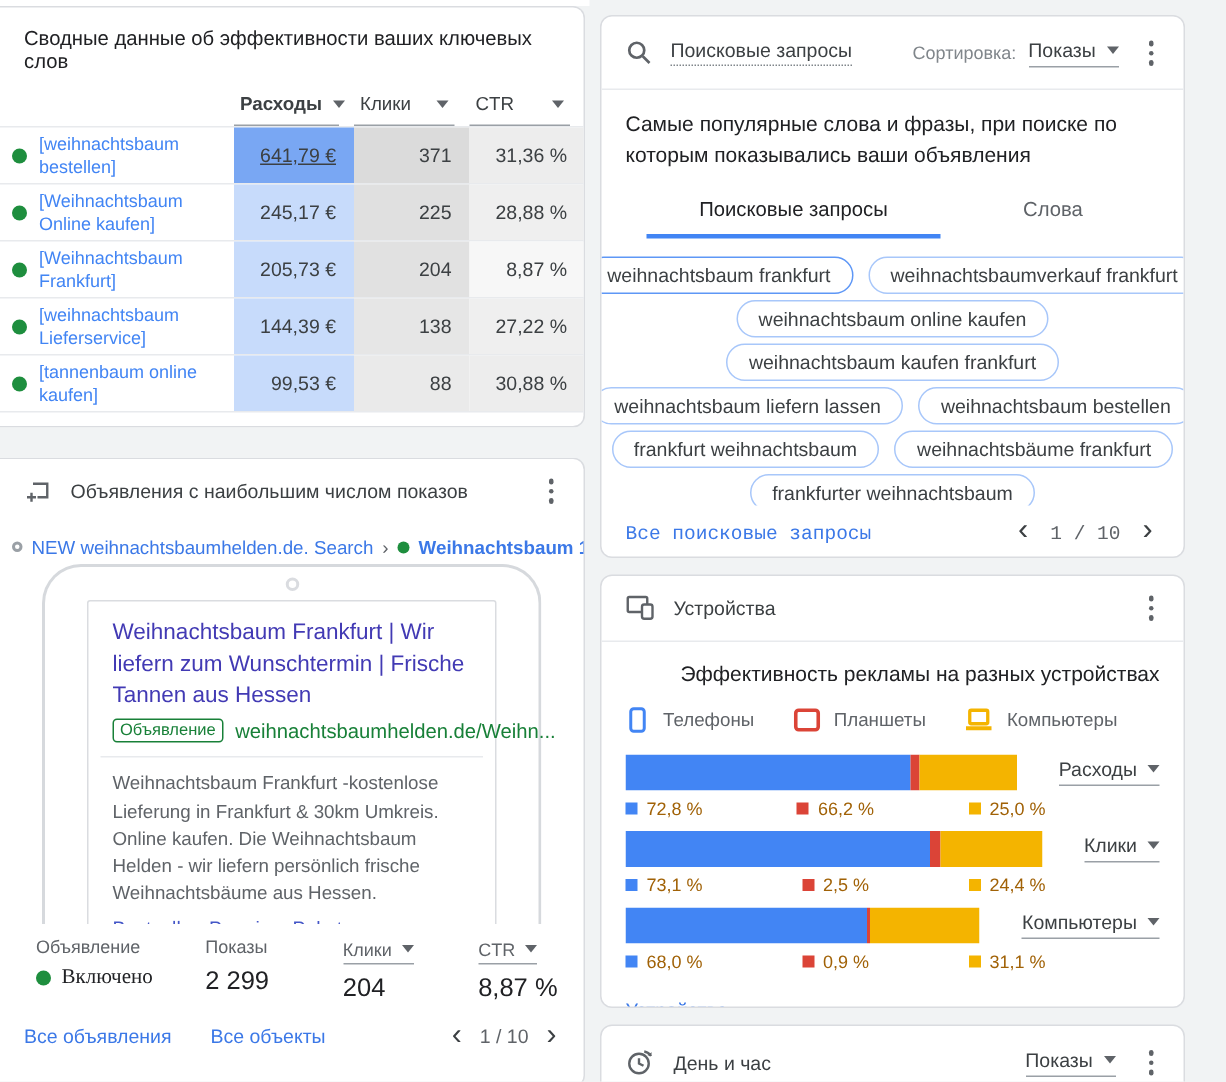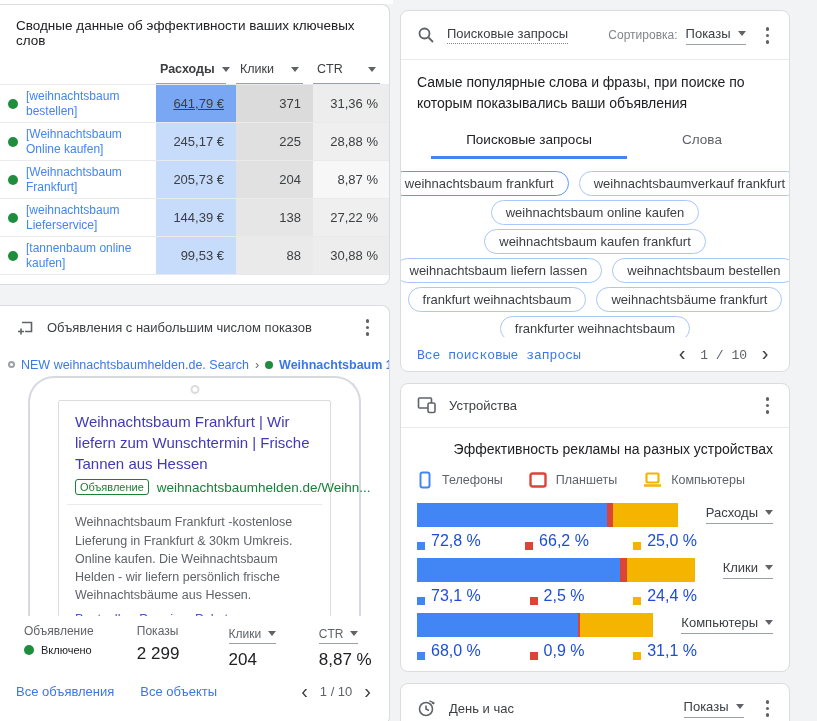--- a/index.html
+++ b/index.html
@@ -94,21 +94,21 @@
   .ad-url { font-size: 13.5px; color: #188038; }
   .ad-divider { border-top: 1px solid #e8eaed; margin: 9px -8px 8px -8px; }
   .ad-desc { font-size: 12.5px; line-height: 1.45; color: #5f6368; }
   .sitelink { font-size: 13px; color: #4456c7; margin-top: 7px; cursor: pointer; }
   .stats-row { display: flex; padding: 8px 10px 6px 24px; }
   .stat { margin-right: 30px; }
   .stat .lab { font-size: 12px; color: #5f6368; }
   .stat .lab.dd-lab { display: inline-flex; align-items: center; border-bottom: 1px solid #9aa0a6;
                       padding-bottom: 2px; cursor: pointer; }
   .stat .val { font-size: 17px; color: #202124; margin-top: 6px; display: flex; align-items: center; gap: 7px; }
-  .stat .val.small { font-size: 11px; }
+  .stat .val.small { font-size: 14px; font-family: Liberation Serif, serif; }
 
   
   #st-card { height: 362px; overflow: hidden; }
   .st-title { font-size: 13px; color: #3c4043; margin-left: 12px;
               border-bottom: 1px dotted #80868b; padding-bottom: 2px; cursor: pointer; }
   .sort-label { font-size: 12px; color: #80868b; margin-right: 8px; }
   .intro { font-size: 14px; line-height: 1.5; color: #202124; padding: 12px 16px 0 16px; }
   .tabs { display: flex; margin-top: 10px; padding-left: 30px; }
   .tab { text-align: center; font-size: 13.5px; padding: 8px 0 9px 0; cursor: pointer; }
   .tab.active { width: 196px; color: #202124; border-bottom: 3px solid #4285f4; }
@@ -125,21 +125,21 @@
   .legend { display: flex; gap: 26px; padding: 10px 16px 2px 16px; }
   .legend .leg { display: flex; align-items: center; gap: 9px; font-size: 12.5px; color: #5f6368; }
   .bars { padding: 12px 16px 0 16px; }
   .bar-line { display: flex; align-items: center; }
   .bar { width: 280px; height: 24px; display: flex; overflow: hidden; }
   .seg { height: 100%; }
   .seg.blue { background: #4285f4; } .seg.red { background: #db4437; } .seg.yellow { background: #f4b400; }
   .bar-metric { margin-left: 28px; }
   .pct-row { width: 280px; display: flex; justify-content: space-between;
              margin: 5px 0 8px 0; }
-  .pct { display: flex; align-items: flex-end; gap: 6px; font-size: 16px; color: #1d4ed8; }
+  .pct { display: flex; align-items: center; gap: 6px; font-size: 12px; color: #a16207; }
   .sq { width: 8px; height: 8px; flex: 0 0 auto; }
   .sq.blue { background: #4285f4; } .sq.red { background: #db4437; } .sq.yellow { background: #f4b400; }
   .dev-footer { padding: 9px 16px; }
 
   
   #dh-card { margin-top: 11px; height: 120px; overflow: hidden; }
   #dh-card .card-header { padding-top: 12px; padding-bottom: 12px; }
 
   svg.ic { display: block; }
 </style>

